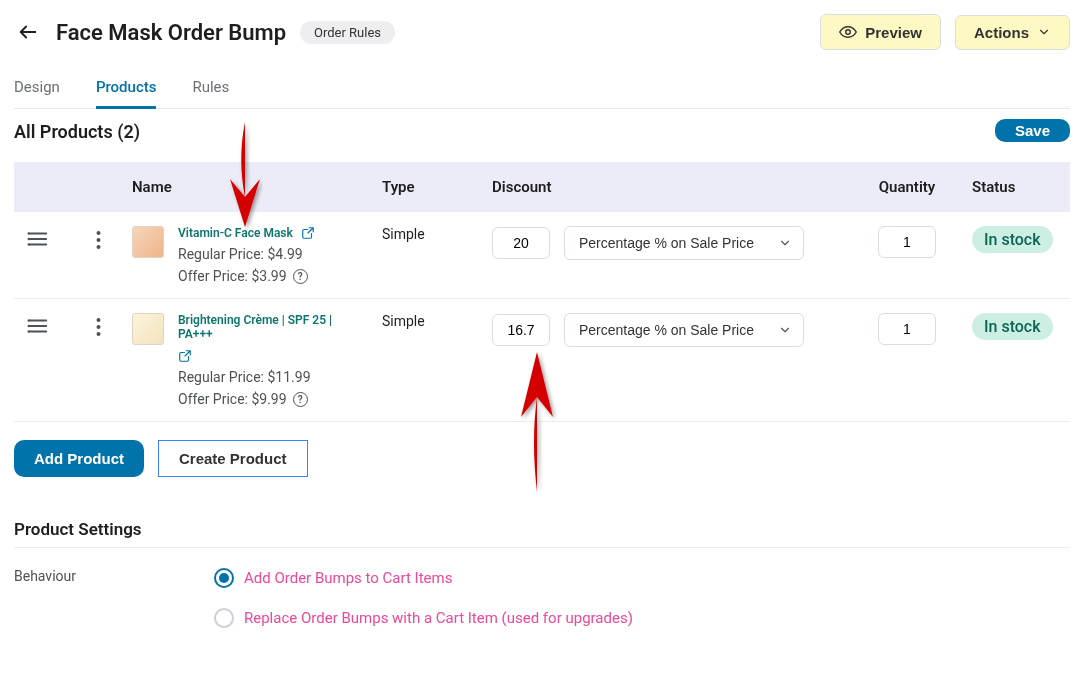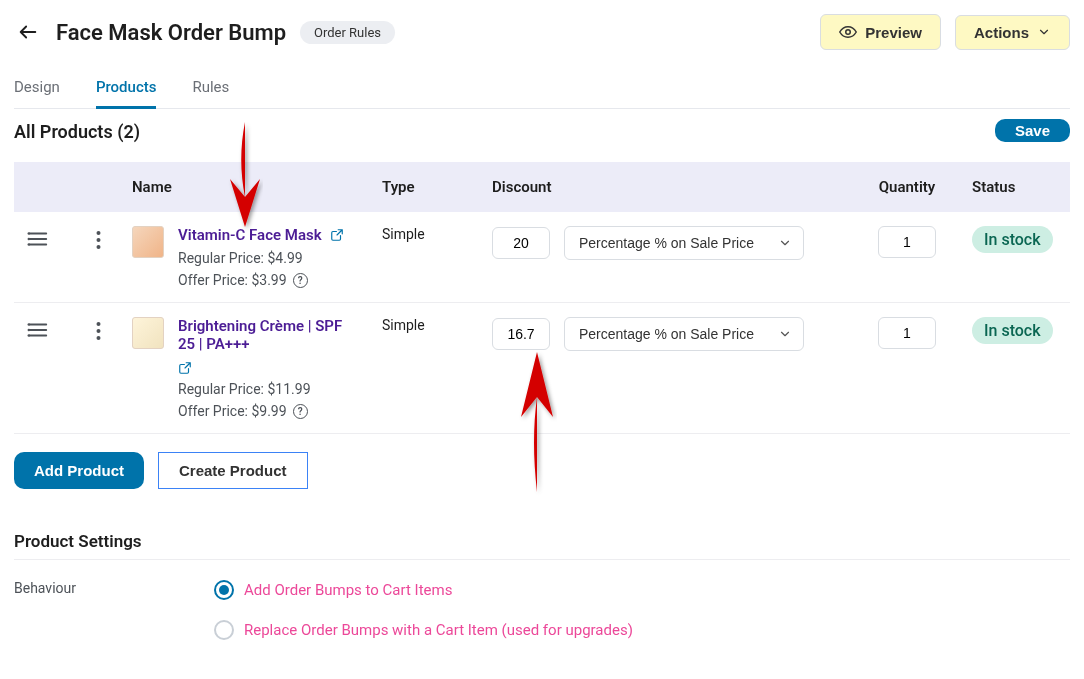--- a/index.html
+++ b/index.html
@@ -18,21 +18,21 @@
   .section-head h2 { font-size: 18px; font-weight: 600; }
   .btn-primary { background:#0073aa; color:#fff; border:none; border-radius:10px; padding:3px 20px; font-size:15px; font-weight:600; cursor:pointer; }
   table { width: 100%; border-collapse: collapse; }
   thead th { text-align:left; font-weight:600; font-size:15px; padding: 16px 10px; background:#ececf8; }
   tbody tr { border-bottom:1px solid #ededf0; }
   tbody td { padding: 14px 10px; vertical-align: top; font-size: 14px; }
   td.name-cell { display:flex; gap:14px; align-items:flex-start; }
   .drag-handle, .kebab { width:28px; color:#4d5258; cursor:pointer; display:flex; justify-content:center; padding-top:4px;}
   .thumb { width:32px; height:32px; border-radius:3px; background: linear-gradient(135deg,#f5d6bc,#f0b488); border:1px solid #e3d2c2; }
   .thumb.b { background: linear-gradient(135deg,#fef4da,#f1e3bf); }
-  .prod-link { color:#4c1d95; font-weight:600; font-size:15px; text-decoration:none; display:flex; align-items:center; gap:8px; flex-wrap:wrap;}
+  .prod-link { color:#0f766e; font-weight:600; font-size:12px; text-decoration:none; display:flex; align-items:center; gap:8px; flex-wrap:wrap;}
   .prod-meta { color:#4d5258; font-size:14px; margin-top:6px; display:flex; align-items:center; gap:6px;text-align:center; }
   .num-input { width:58px; text-align:center; border:1px solid #d9dde2; border-radius:6px; padding:7px 4px; font-size:14px; }
   .select-wrap { position:relative; display:inline-block; }
   .select-wrap select { appearance:none; border:1px solid #d9dde2; border-radius:6px; padding:8px 40px 8px 14px; font-size:14px; min-width:240px; color:#333; background:#fff; cursor:pointer;}
   .select-wrap .caret { position:absolute; right:12px; top:50%; transform:translateY(-50%); pointer-events:none; }
   .badge-stock { background:#cdeee3; color:#0a6652; border-radius:14px; padding:4px 12px; font-size:16px; font-weight:500; display:inline-block; }
   .actions-row { display:flex; gap:14px; margin-top:18px; }
   .btn-secondary { border:1px solid #3b82f6; background:#fff; border-radius:0; padding:9px 20px; font-size:15px; font-weight:600; cursor:pointer; color:#333;}
   .settings-h { font-size:17px; font-weight:600; margin: 42px 0 6px; padding-bottom: 8px; border-bottom:1px solid #ededf0; }
   .settings-row { display:flex; gap:40px; margin-top:20px; }

